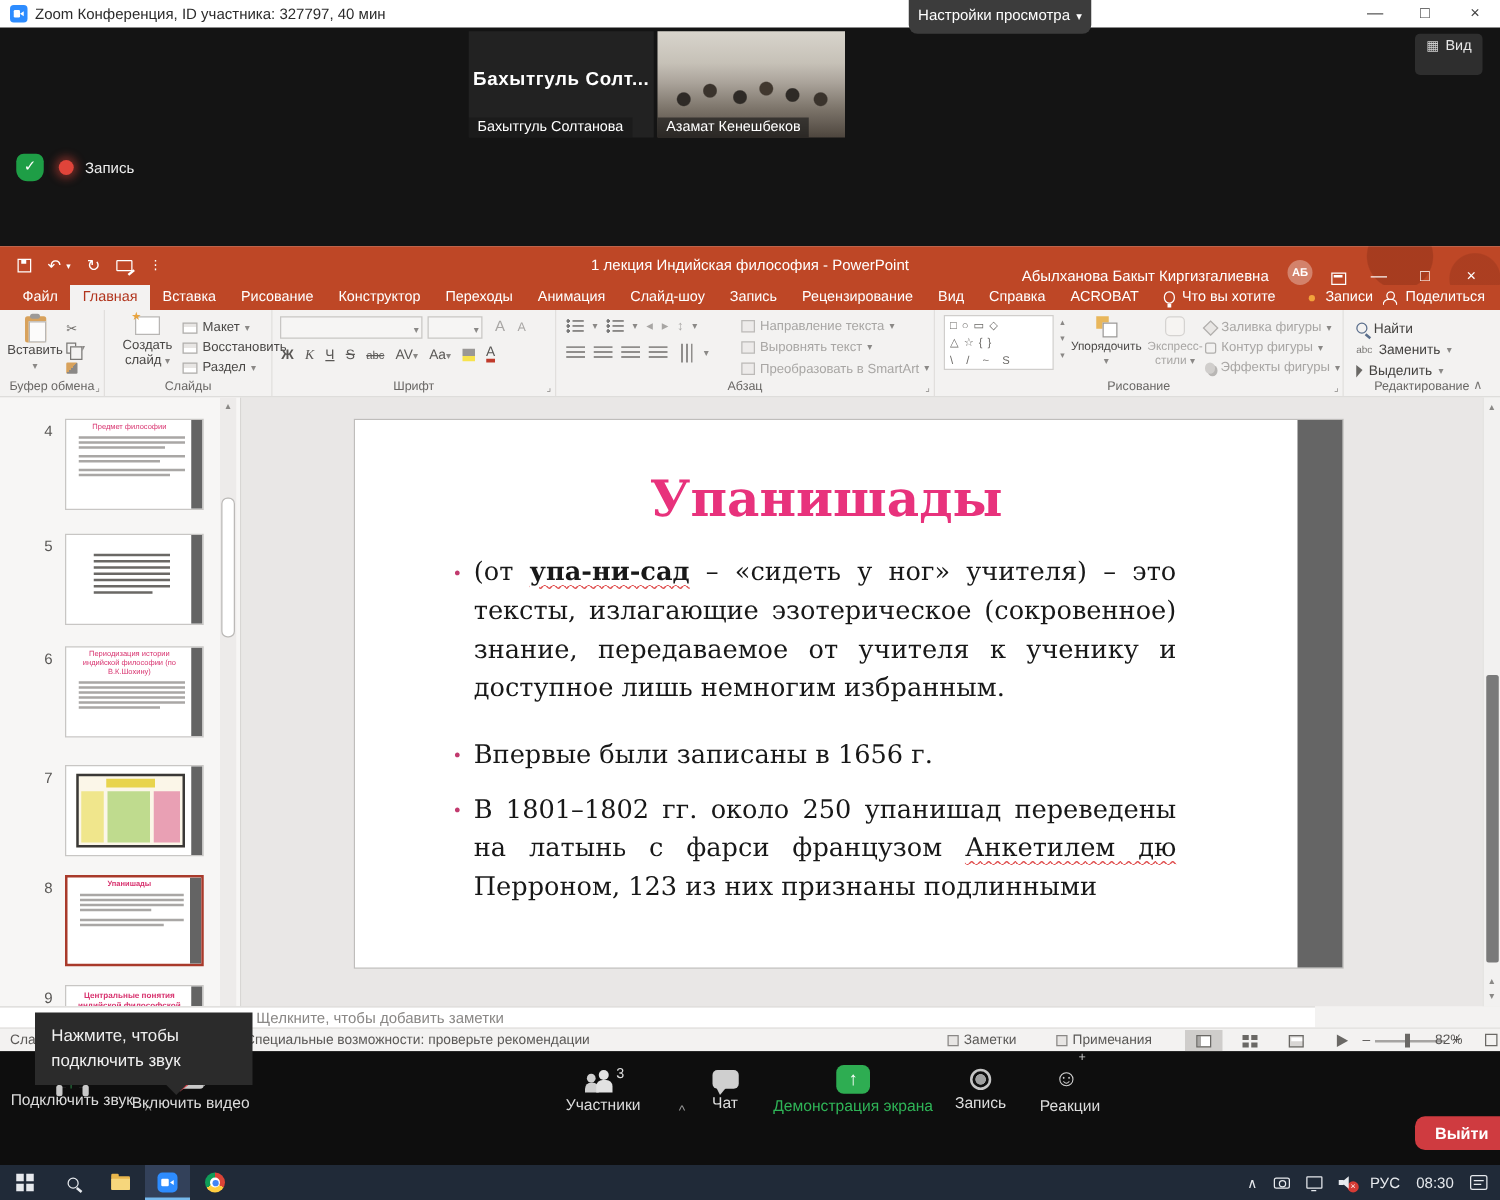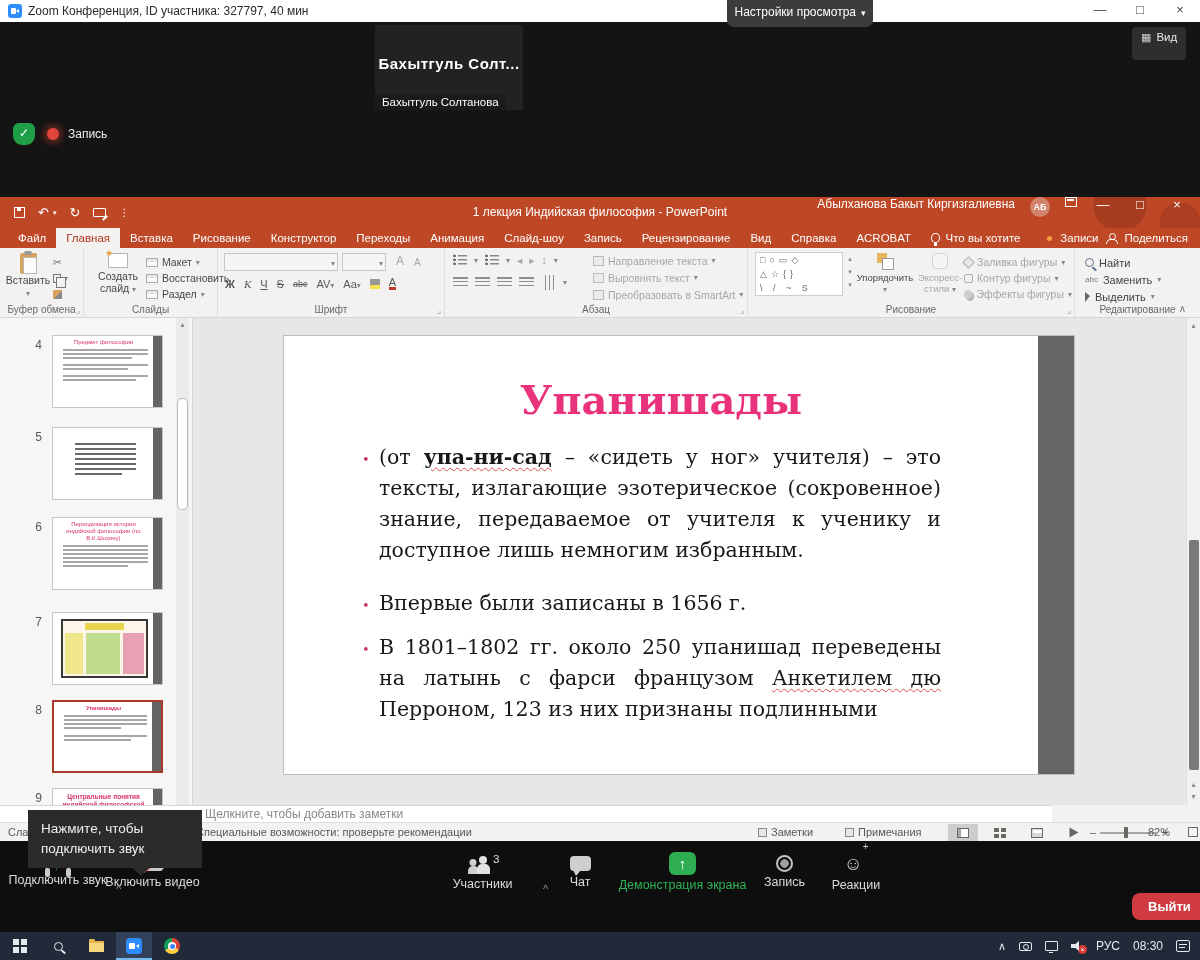--- a/index.html
+++ b/index.html
@@ -49,21 +49,21 @@
      background-image:radial-gradient(circle at 1120px 8px, rgba(60,10,0,.18) 0 26px, transparent 27px),
                       radial-gradient(circle at 1180px 26px, rgba(60,10,0,.14) 0 20px, transparent 21px); }
   .qat { position:absolute; left:14px; top:0; height:31px; display:flex; align-items:center; gap:13px; color:#fff; }
   .ic-save { width:11px; height:11px; border:1.5px solid #fff; position:relative; }
   .ic-save::before { content:""; position:absolute; left:2px; top:0; width:4px; height:3px; background:#fff; }
   .qat .gl { font-size:13px; line-height:1; }
   .qat .tiny { font-size:7px; margin-left:-9px; }
   .ic-present { width:13px; height:9px; border:1.5px solid #fff; border-radius:1px; position:relative; }
   .ic-present::after { content:""; position:absolute; right:-3px; bottom:-3px; width:6px; height:2px; background:#fff; transform:rotate(-40deg); }
   .pp-title { position:absolute; top:0; width:100%; text-align:center; color:#fff; font-size:12px; line-height:31px; pointer-events:none; }
-  .pp-right { position:absolute; right:0; top:0; height:31px; display:flex; align-items:flex-start; gap:15px; padding-right:12px; color:#fff; }
+  .pp-right { position:absolute; right:0; top:0; height:31px; display:flex; align-items:flex-end; gap:15px; padding-right:12px; color:#fff; }
   .pp-user { font-size:12px; }
   .avatar { width:20px; height:20px; border-radius:50%; background:rgba(255,255,255,.32); font-size:9px; text-align:center; line-height:20px;font-weight:bold; }
   .ic-ribopt { width:12px; height:10px; border:1.5px solid #fff; position:relative; }
   .ic-ribopt::after { content:""; position:absolute; left:1px; top:1px; width:7px; height:2px; background:#fff; }
   .pp-right .wc { font-size:13px; width:22px; text-align:center; }
 
   .pp-tabs { position:absolute; top:31px; left:0; width:1200px; height:20px; background:#BE4726; display:flex; align-items:stretch; padding-left:8px; color:#fff; font-size:11.5px; }
   .tab { padding:0 10px; line-height:20px; white-space:nowrap; }
   .tab.active { background:#F3F2F1; color:#B1341C; }
   .bulb { width:10px; height:10px; border:1.5px solid #fff; border-radius:50%; position:relative; align-self:center; margin:0 6px 0 10px; }
@@ -265,20 +265,23 @@
       <span>□</span>
       <span>×</span>
     </div>
   </div>
 
   <div class="meet">
     <div class="tile" style="left:375px;">
       <div class="t1-big">Бахытгуль  Солт...</div>
       <div class="vlabel">Бахытгуль Солтанова</div>
     </div>
+    <div class="tile t2" style="left:526px; width:150px;">
+      <div class="vlabel">Азамат Кенешбеков</div>
+    </div>
     <div class="view-btn"><span class="g">▦</span><span>Вид</span></div>
     <div class="shield">✓</div>
     <div class="recdot"></div>
     <div class="reclabel">Запись</div>
   </div>
 
   <div class="pp">
 
     <div class="pp-titlebar">
       <div class="qat">

